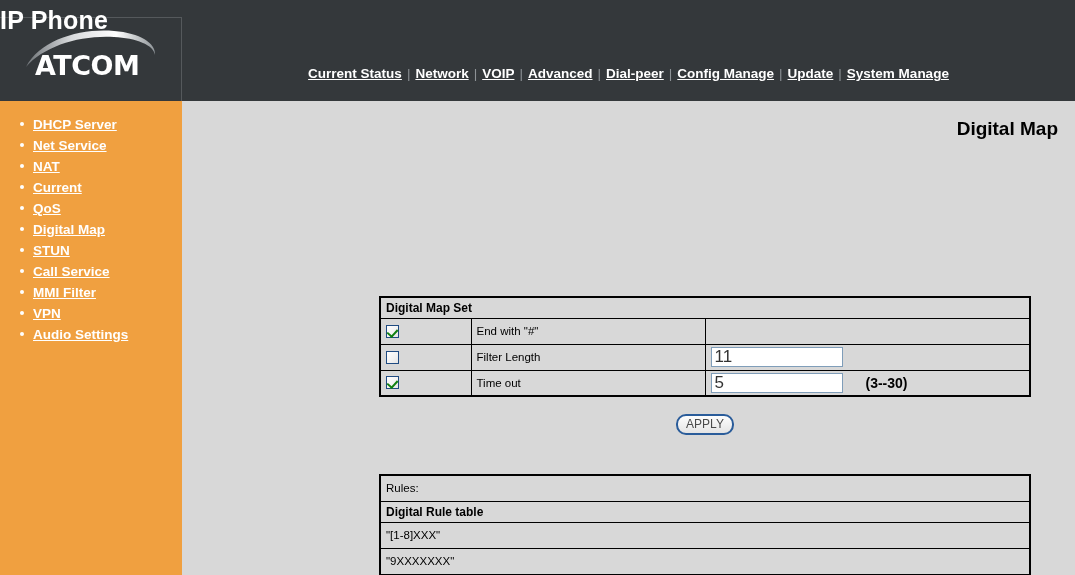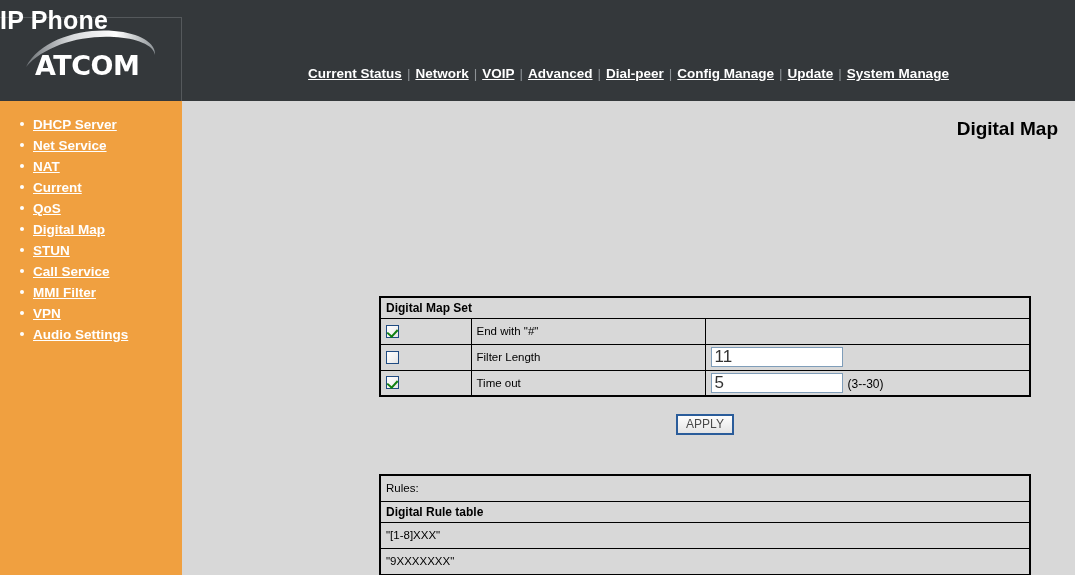--- a/index.html
+++ b/index.html
@@ -212,37 +212,37 @@
     border: 1px solid #7f9db9;
     background: #ffffff;
     font-family: "Liberation Sans", sans-serif;
     font-size: 17px;
     color: #333333;
     padding: 2px 3px;
     height: 20px;
     outline: none;
   }
   .txt-val { width: 132px; }
-  .hint { font-size: 12px; color: #000000; padding-left: 5px; }
+  .hint { font-size: 14px; color: #000000; padding-left: 23px; font-weight: bold; }
 
   
   .apply-wrap {
     position: absolute;
     left: 197px;
     top: 313px;
     width: 652px;
     text-align: center;
   }
   .btn {
     font-family: "Liberation Sans", sans-serif;
     font-size: 12px;
     color: #4a4a4a;
     background: linear-gradient(180deg, #fdfdfd 0%, #f1f1f1 50%, #e4e4e4 100%);
     border: 1px solid #96a8bb;
-    border-radius: 0;
+    border-radius: 10px;
     padding: 2px 9px;
     cursor: pointer;
     line-height: 15px;
   }
   .btn.focused {
     border: 2px solid #2a5c9a;
     padding: 1px 8px;
   }
 </style>
 </head>

